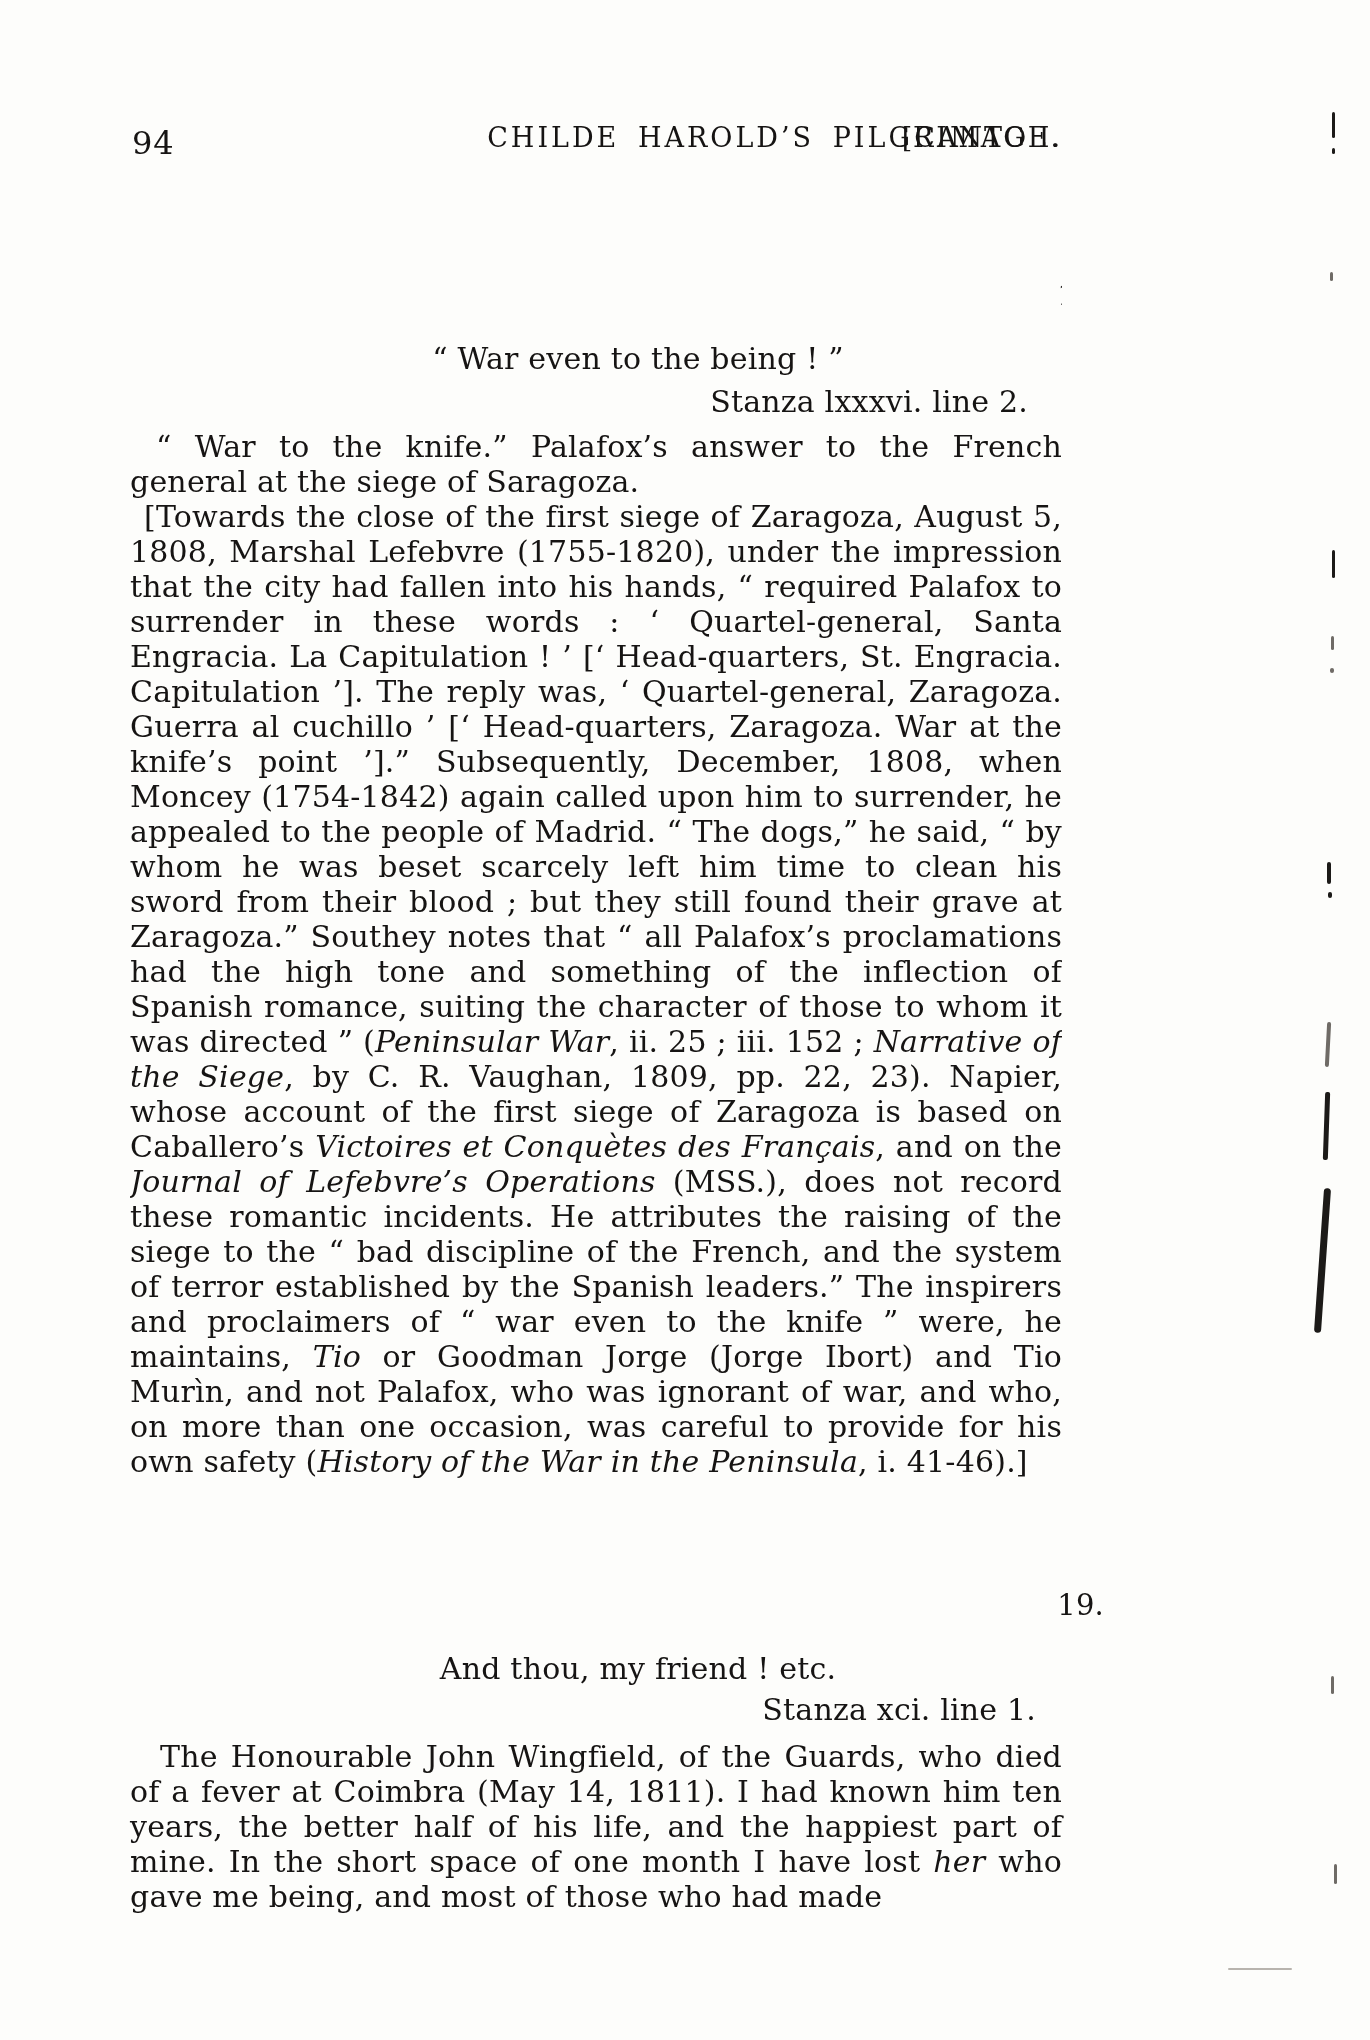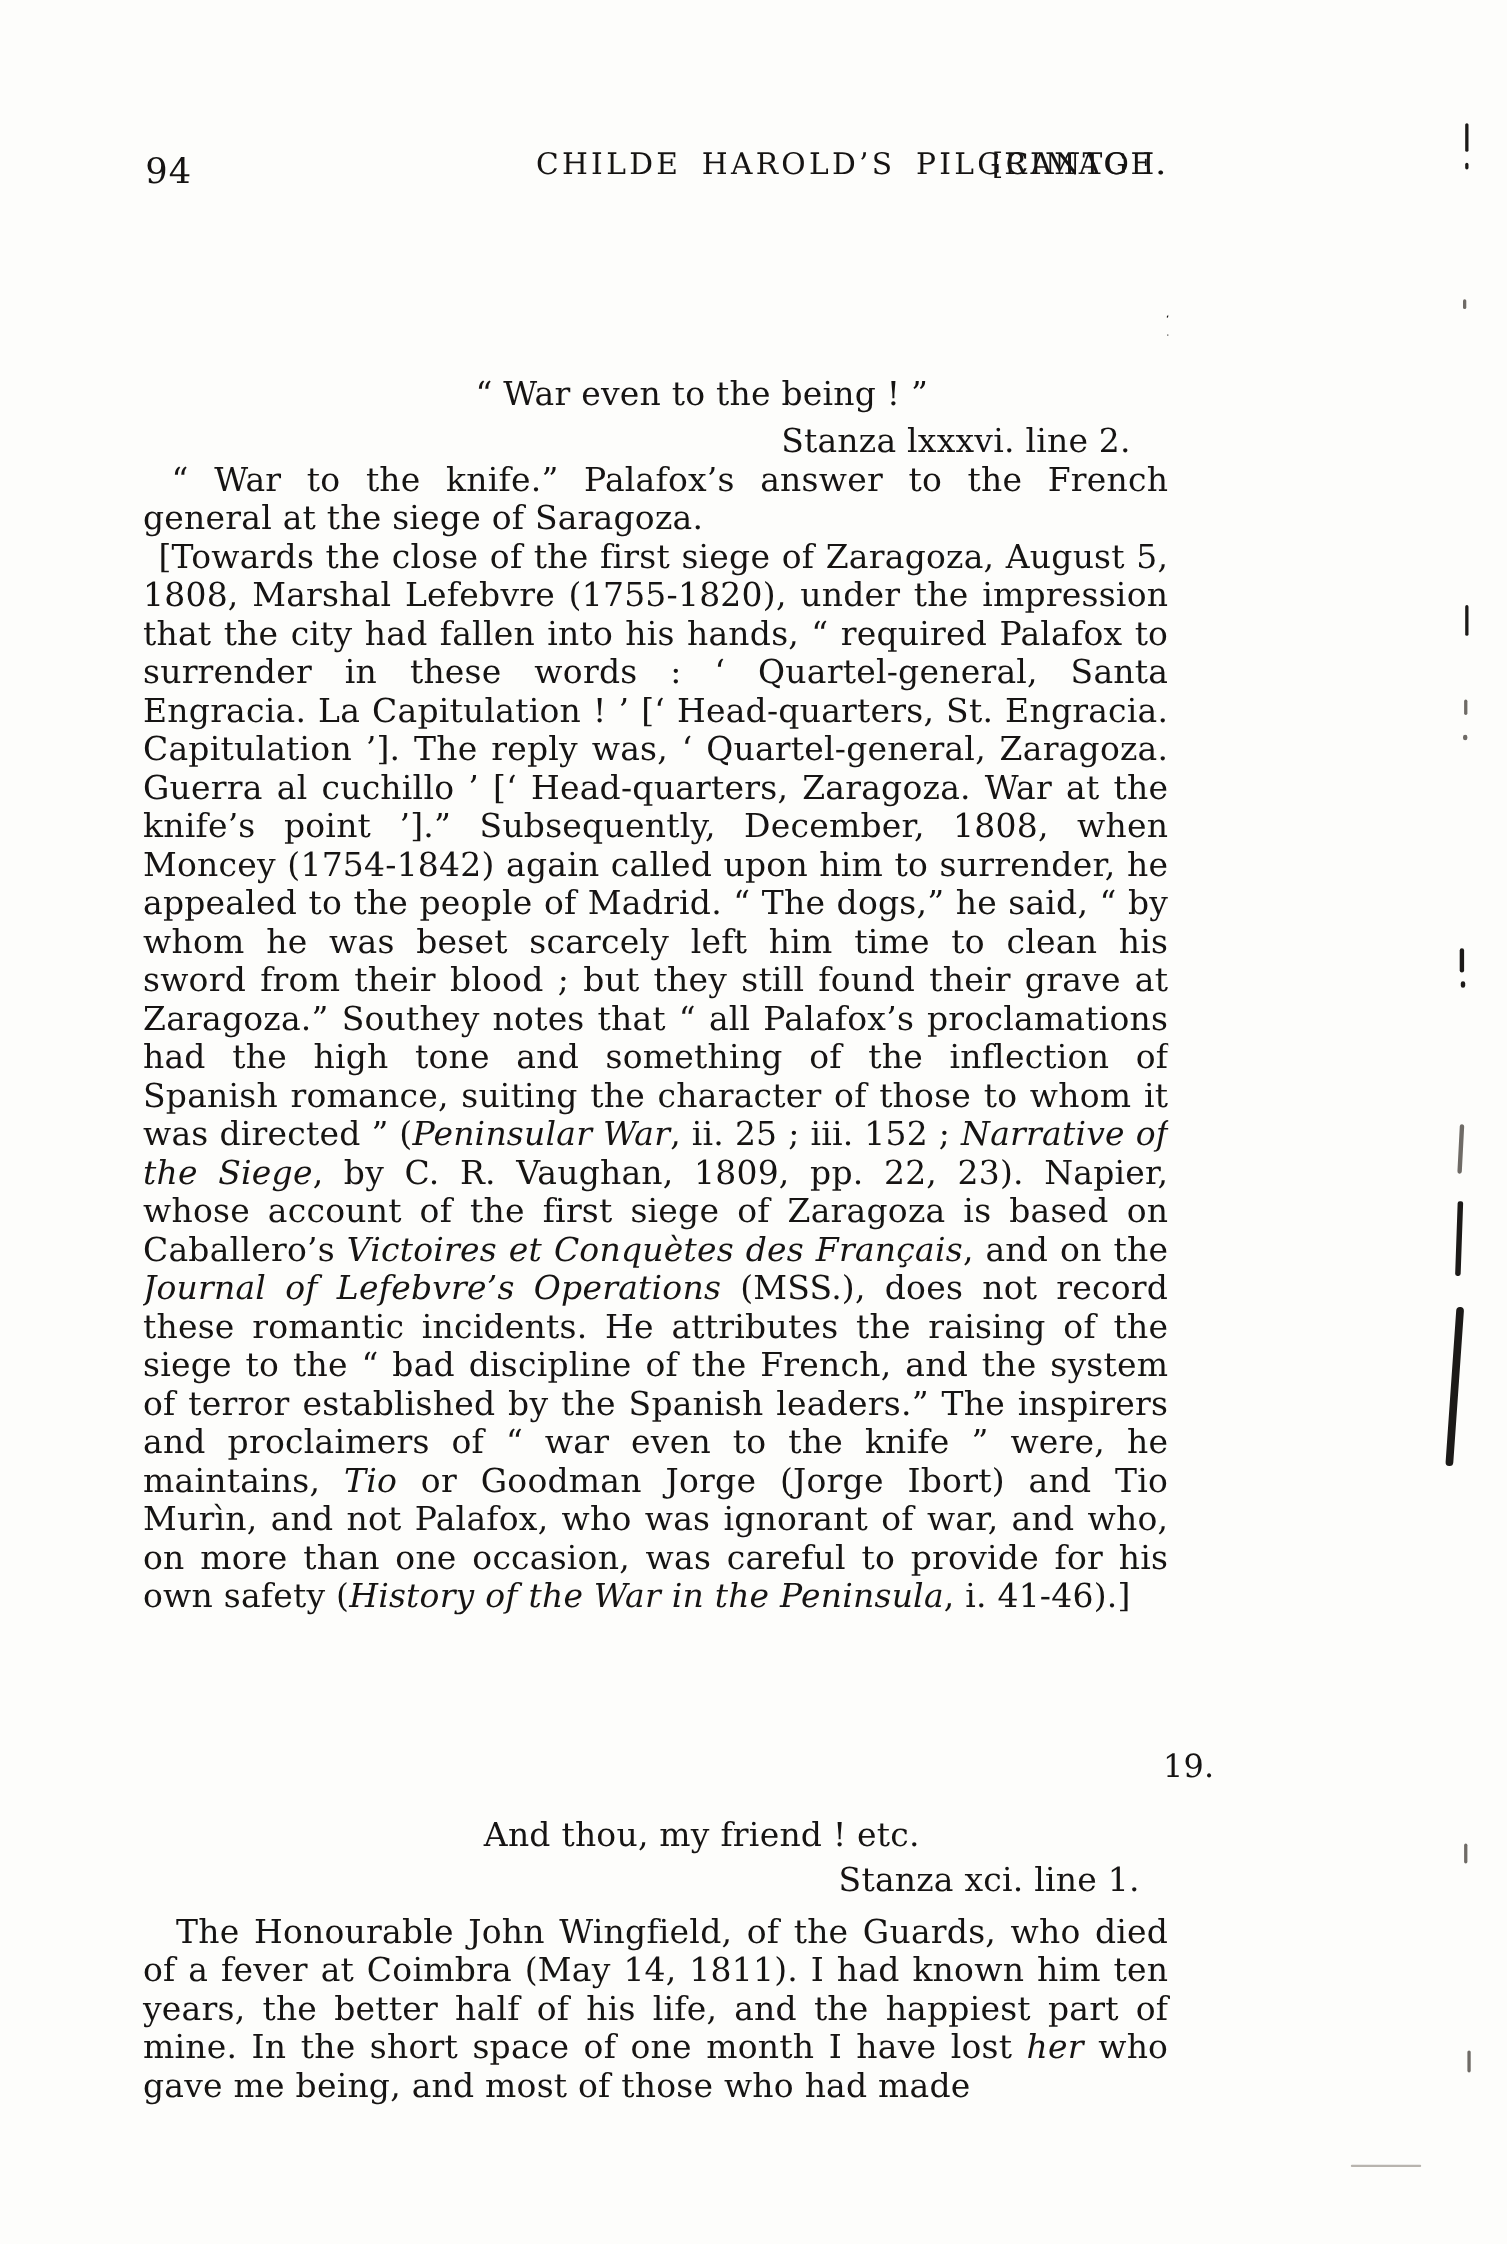--- a/index.html
+++ b/index.html
@@ -5,41 +5,41 @@
   html,body { margin:0; padding:0; background:#e8e8e8; }
   .page {
     position:relative;
     width:1370px; height:2040px;
     margin:0 auto;
     background:#fdfdfb;
     font-family:"DejaVu Serif","Liberation Serif",serif;
     color:#161413;
     overflow:hidden;
   }
-  .header { position:absolute; top:132px; left:130px; width:932px; height:40px; }
+  .header { position:absolute; top:120px; left:130px; width:932px; height:40px; }
   .page-num { position:absolute; left:2px; top:4px; font-size:32px; letter-spacing:1px; }
   .running-title {
     display:block; text-align:right;
     font-size:27px; letter-spacing:3px; word-spacing:7px;
     padding-top:2px;
   }
   .canto { position:absolute; right:0; top:2px; font-size:27px; letter-spacing:2px; }
 
   .text-block {
     position:absolute; top:278px; left:130px; width:932px;
     font-size:30px; line-height:35px;
     text-align:justify;
     letter-spacing:0.2px;
   }
   .section-s18 { height:1310px; overflow:hidden; }
   .section-number { text-align:right; transform:translateX(42px); font-size:29px; }
   .epigraph { text-align:center; transform:translateX(42px); margin-top:28px; }
   .attribution { text-align:right; padding-right:34px; margin-top:8px; }
   .para { margin:0; }
-  .para.first { }
+  .para.first { margin-top:10px; }
   .s19 .para.first { margin-top:12px; }
   .indent-sm { text-indent:14px; }
   .indent-md { text-indent:26px; }
   .indent-lg { text-indent:30px; }
   .s19 .epigraph { margin-top:28px; }
   .s19 .attribution { margin-top:6px; padding-right:26px; }
   i { }
 
   
   .artifact { position:absolute; background:#1c1a18; border-radius:2px; }

